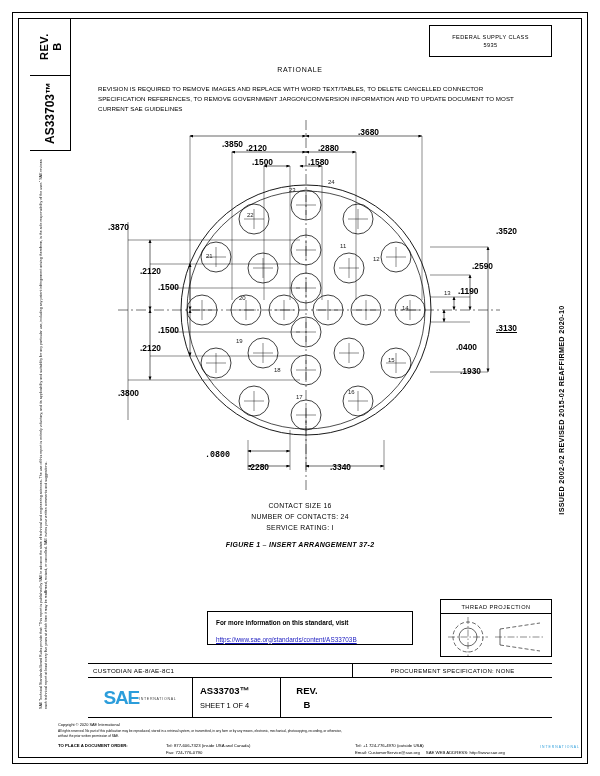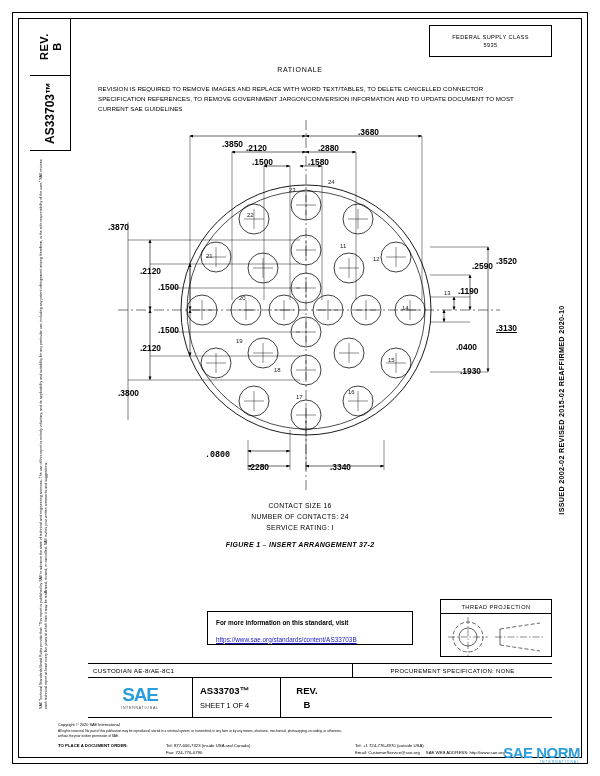--- a/index.html
+++ b/index.html
@@ -172,21 +172,21 @@
 
   
   .title-block {
     position: absolute; left: 88px; top: 678px;
     width: 464px; height: 40px;
     border-bottom: 1.2px solid #000;
     display: flex;
   }
   .tb-logo {
     flex: 0 0 105px; border-right: 1.2px solid #000;
-    display: flex; flex-direction: column;
+    display: flex; 
     align-items: center; justify-content: center;
   }
   .sae-logo-text {
     font-size: 19px; font-weight: bold; color: #2b9ddb;
     letter-spacing: -1.2px; line-height: 1;
     font-family: "Liberation Sans", sans-serif;
   }
   .sae-logo-sub {
     font-size: 3.6px; color: #444; letter-spacing: .7px; margin-top: 2px;
   }
@@ -451,21 +451,21 @@
   <div class="dim-label" style="left:252px; top:157px;">.1500</div>
   <div class="dim-label" style="left:308px; top:157px;">.1580</div>
 
   <div class="dim-label" style="left:108px; top:222px;">.3870</div>
   <div class="dim-label" style="left:140px; top:266px;">.2120</div>
   <div class="dim-label" style="left:158px; top:282px;">.1500</div>
   <div class="dim-label" style="left:158px; top:325px;">.1500</div>
   <div class="dim-label" style="left:140px; top:343px;">.2120</div>
   <div class="dim-label" style="left:118px; top:388px;">.3800</div>
 
-  <div class="dim-label" style="left:496px; top:256px;">.3520</div>
+  <div class="dim-label" style="left:496px; top:226px;">.3520</div>
   <div class="dim-label" style="left:472px; top:261px;">.2590</div>
   <div class="dim-label" style="left:458px; top:286px;">.1190</div>
   <div class="dim-label" style="left:496px; top:323px;text-decoration:underline;">.3130</div>
   <div class="dim-label" style="left:456px; top:330px;margin-top:12px;">.0400</div>
   <div class="dim-label" style="left:460px; top:366px;">.1930</div>
 
   <div class="dim-label" style="left:205px; top:450px;font-family:Liberation Mono, monospace;">.0800</div>
   <div class="dim-label" style="left:248px; top:462px;">.2280</div>
   <div class="dim-label" style="left:330px; top:462px;">.3340</div>
 
@@ -537,17 +537,16 @@
     <div>Tel:  +1 724-776-4970 (outside USA)</div>
     <div>
       <span>Email:  CustomerService@sae.org</span>
       &nbsp;&nbsp;&nbsp;
       <span>SAE WEB ADDRESS:</span>
       <span>http://www.sae.org</span>
     </div>
   </div>
 
   <div class="watermark">
-    <div class="wm1">SAE NORM</div>
     <div class="wm2">INTERNATIONAL</div>
   </div>
 
 </div>
 
 </body></html>

